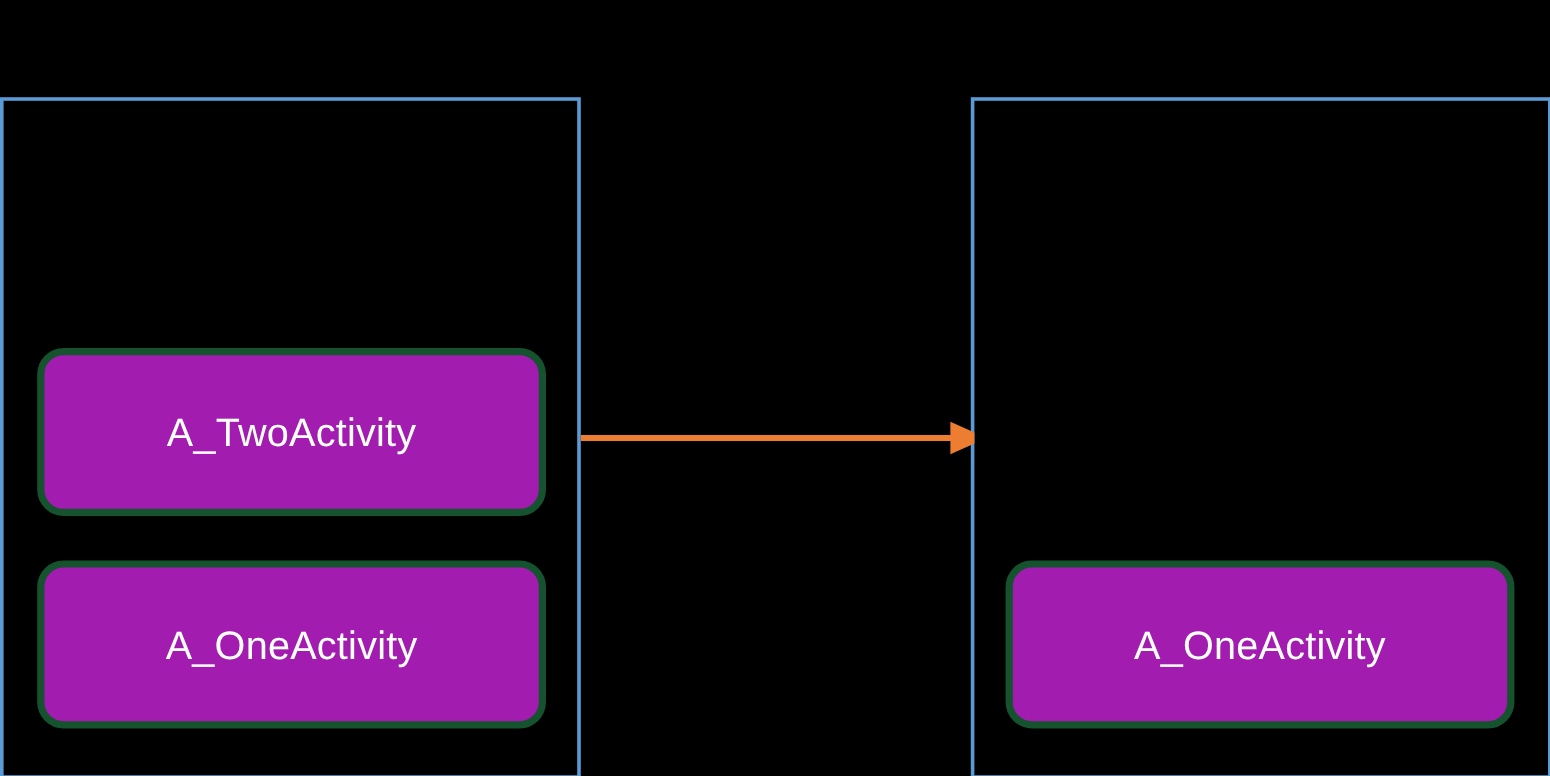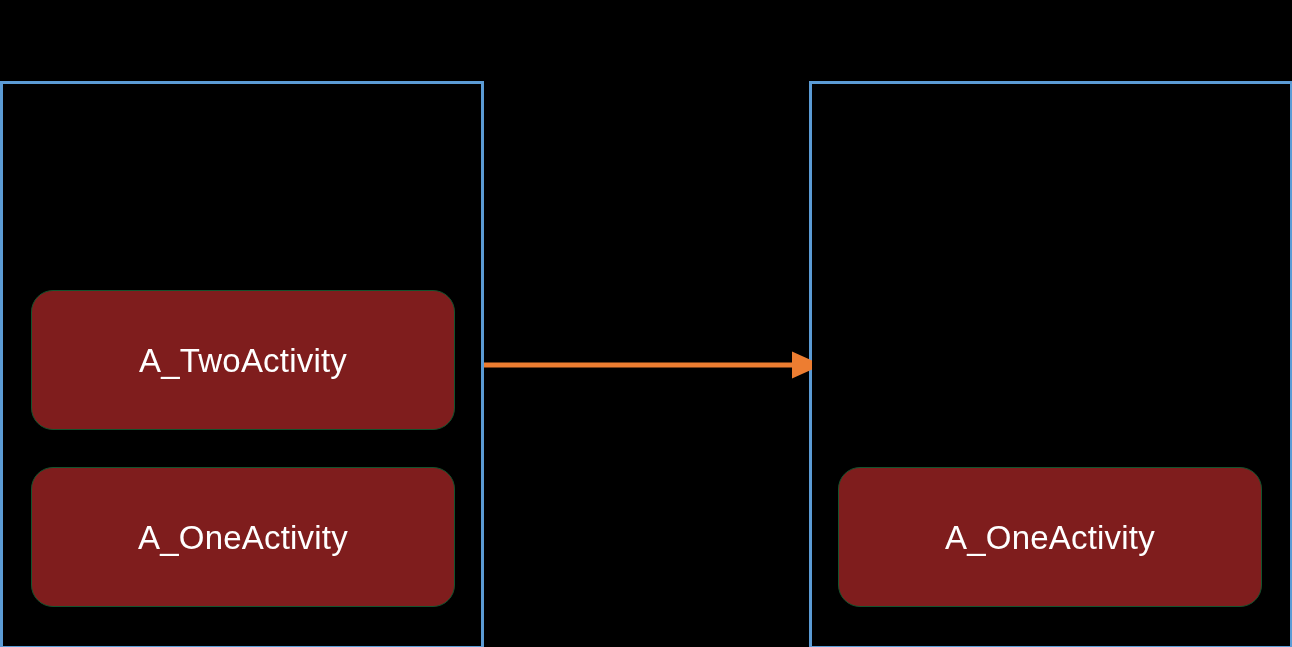--- a/index.html
+++ b/index.html
@@ -33,22 +33,22 @@
     left: 809px;
     top: 81px;
     width: 484px;
     height: 568px;
   }
 
   
   .activity-box {
     position: absolute;
     box-sizing: border-box;
-    background: #7f1d1d;
-    border: 1px solid #14532d;
+    background: #a21caf;
+    border: 6px solid #14532d;
     border-radius: 22px;
     display: flex;
     align-items: center;
     justify-content: center;
     box-shadow: 0 1px 3px rgba(0,0,0,0.55);
   }
   .activity-label {
     color: #FFFFFF;
     font-size: 33px;
     font-weight: 400;

